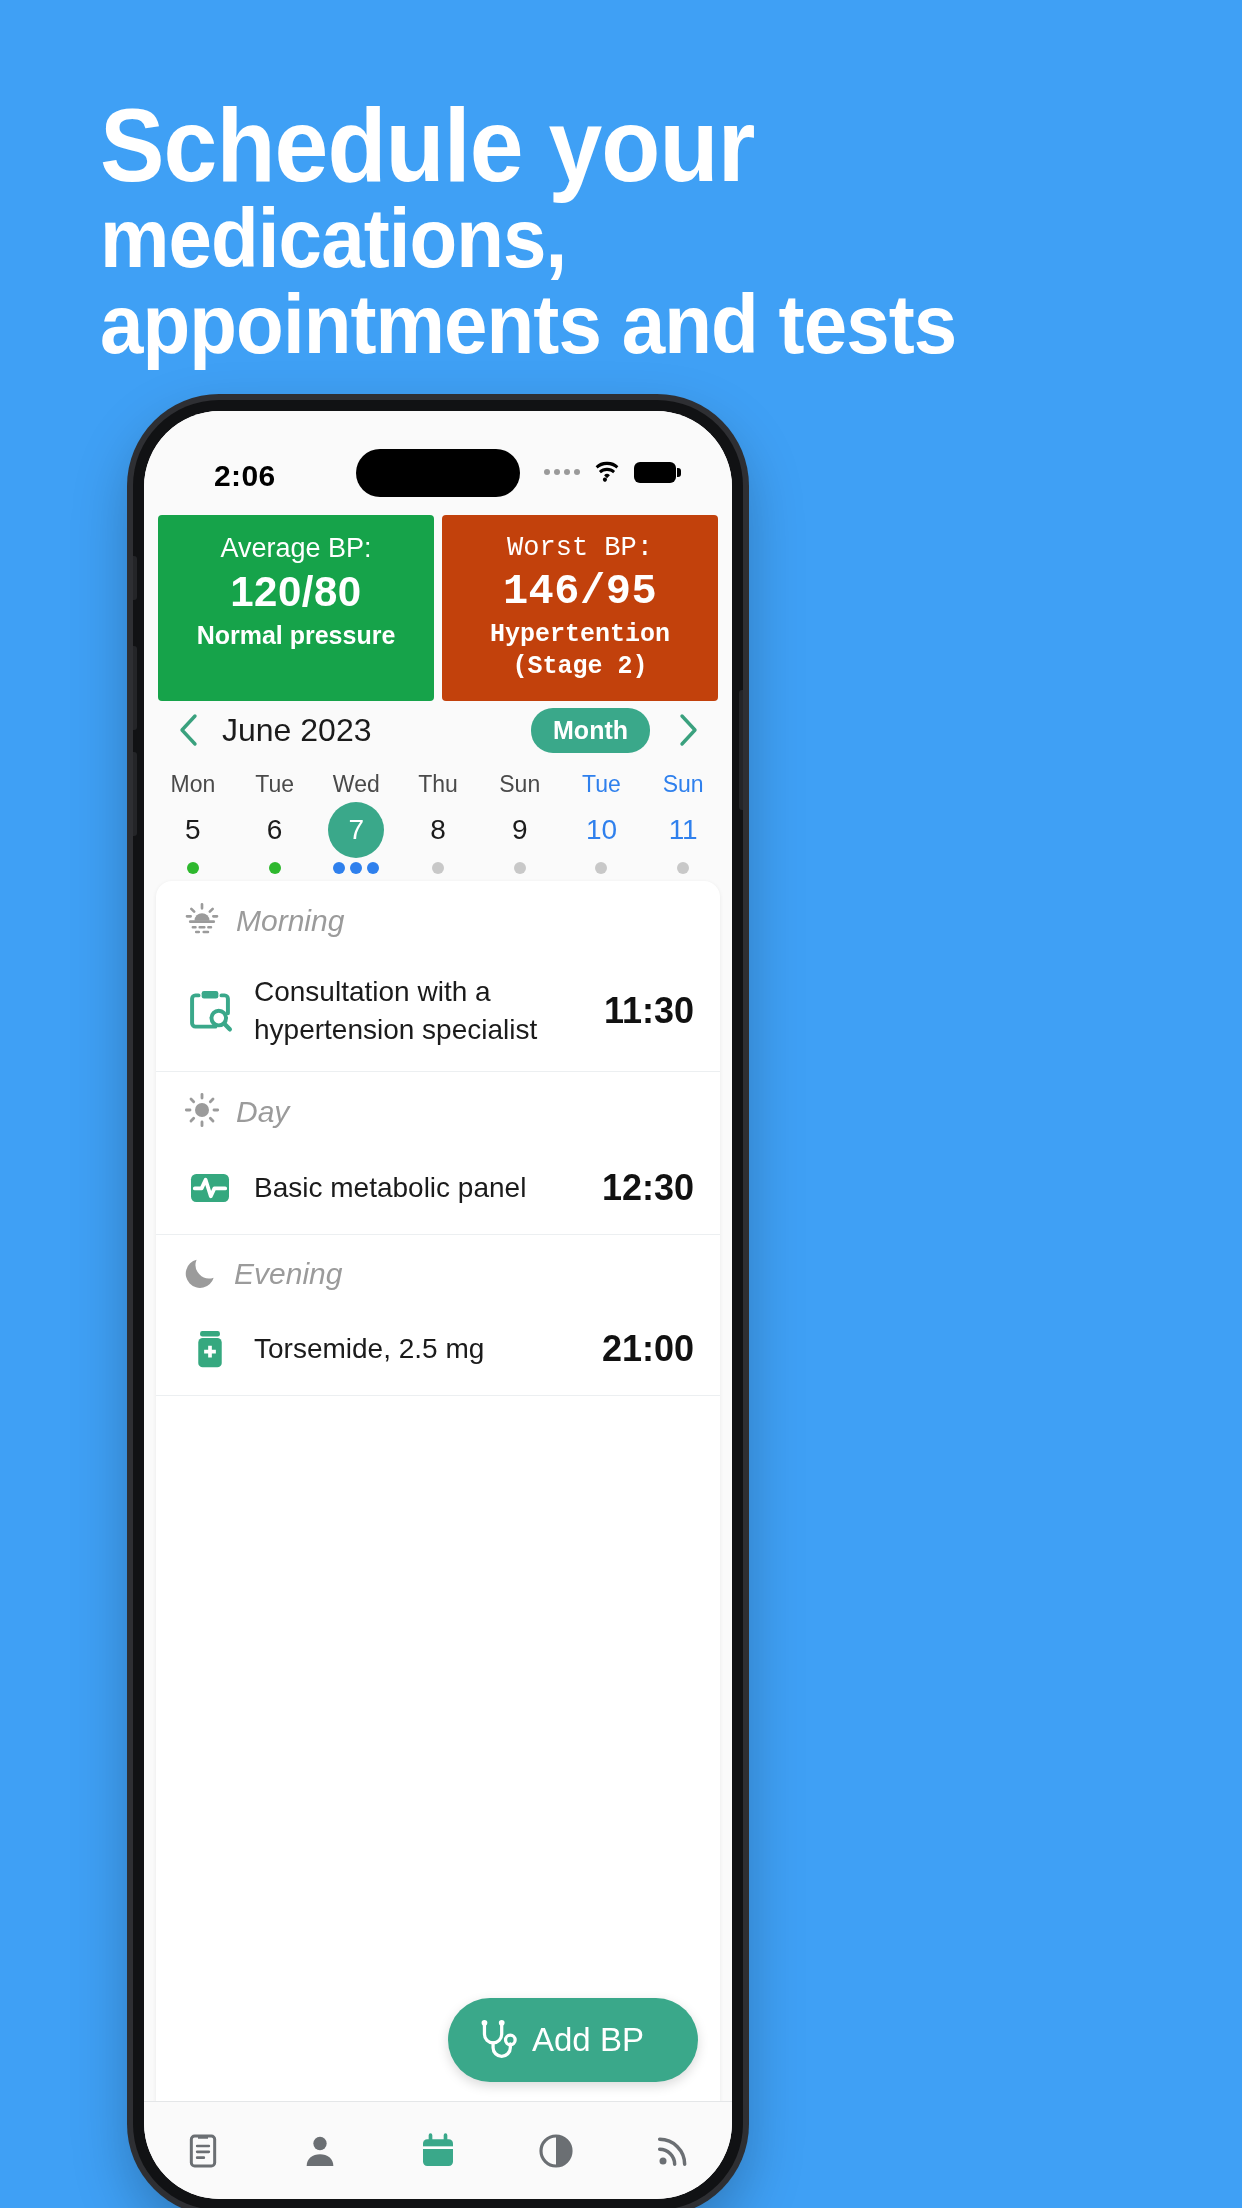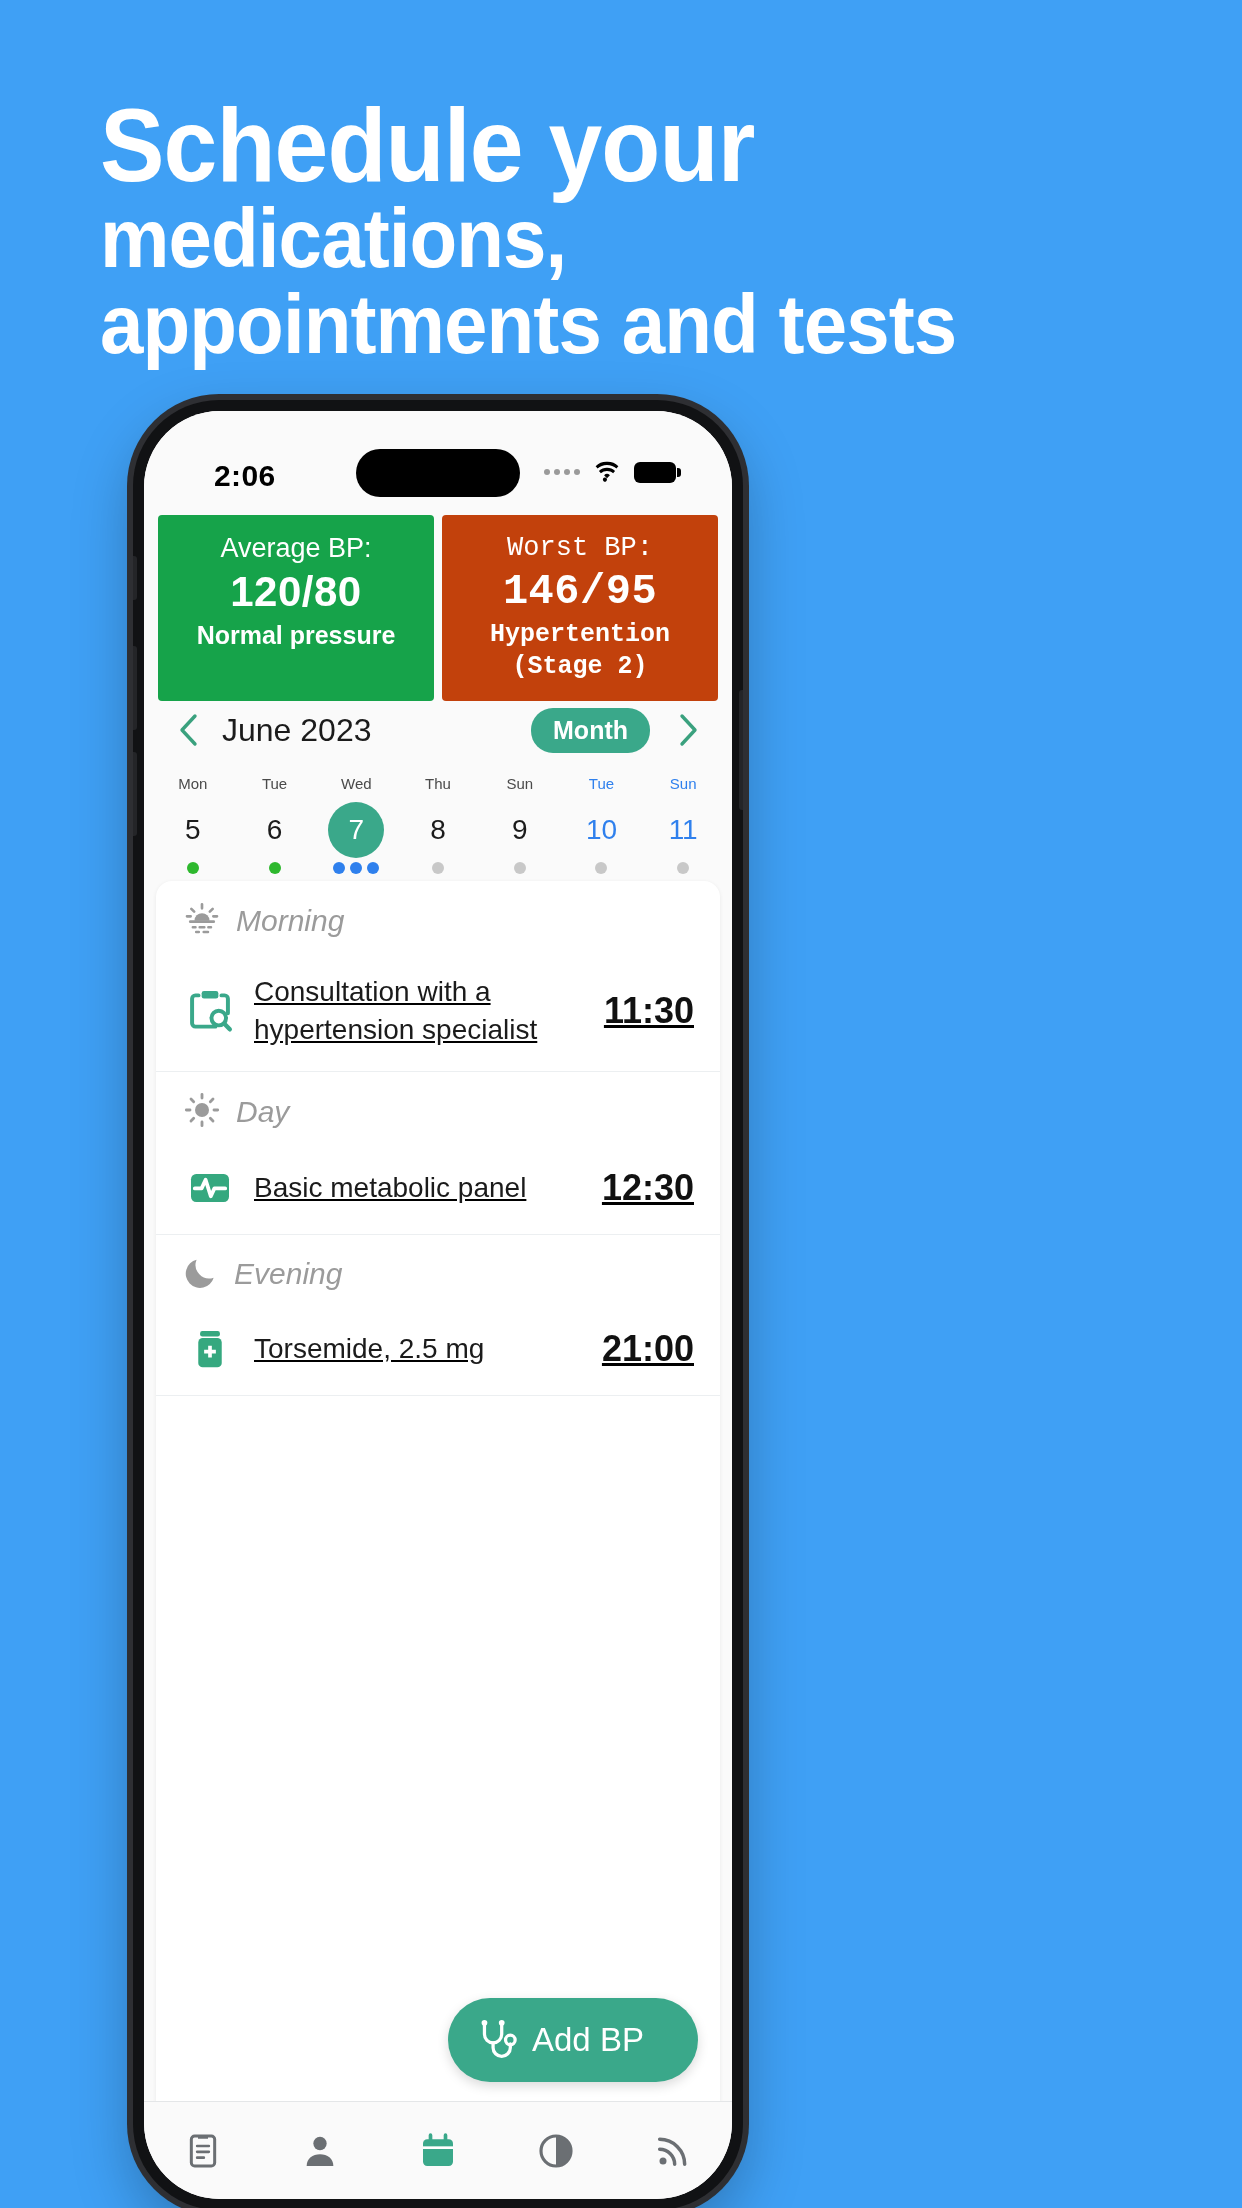--- a/index.html
+++ b/index.html
@@ -148,21 +148,21 @@
   
   .week {
     position:absolute; left:0; top:356px;
     width:588px; height:110px;
     display:flex;
     padding:0 8px;
   }
   .wcol {
     flex:1; display:flex; flex-direction:column; align-items:center;
   }
-  .wname { font-size:15px; color:#4a4a4a; line-height:34px; }
+  .wname { font-size:23px; color:#4a4a4a; line-height:34px; }
   .wname.wk { color:#2f80ed; }
   .wnum-wrap {
     position:relative;
     width:56px; height:50px;
     display:flex; align-items:center; justify-content:center;
     margin-top:4px;
   }
   .wnum { font-size:28px; color:#1b1b1b; position:relative; z-index:2; }
   .wnum.wk { color:#2f80ed; }
   .wnum-wrap.sel:before {
@@ -198,21 +198,20 @@
   .sec-head {
     display:flex; align-items:center; gap:14px;
     padding:18px 26px 14px;
   }
   .sec-head .lbl { font-size:30px; color:#9b9b9b;font-style:italic; }
 
   .ev-row {
     display:flex; align-items:center;
     padding:16px 26px 22px;
     border-bottom:1px solid #eceff1;
-    text-decoration:underline;
   }
   .ev-icon { width:56px; flex:0 0 56px; display:flex; align-items:center; justify-content:center; }
   .ev-title { flex:1; font-size:28px; color:#1b1b1b; line-height:38px; padding:0 14px 0 16px; }
   .ev-time { font-size:36px; font-weight:bold; color:#111; white-space:nowrap; }
 
   
   .fab {
     position:absolute; right:22px; bottom:35px;
     height:84px; min-width:250px;
     background:#3aa88a; border-radius:42px;

